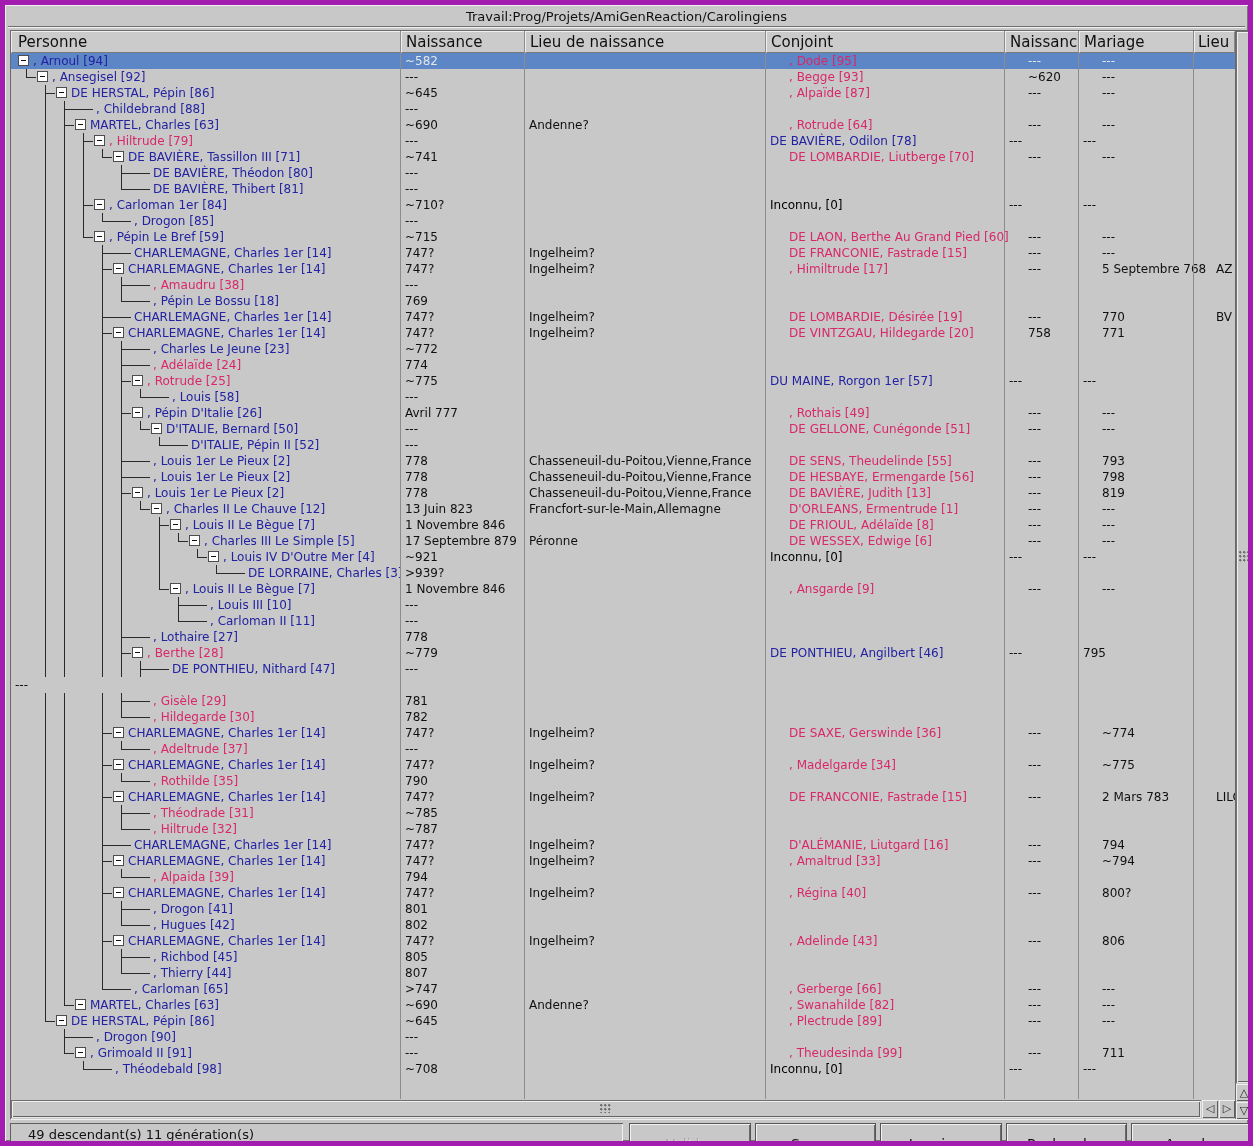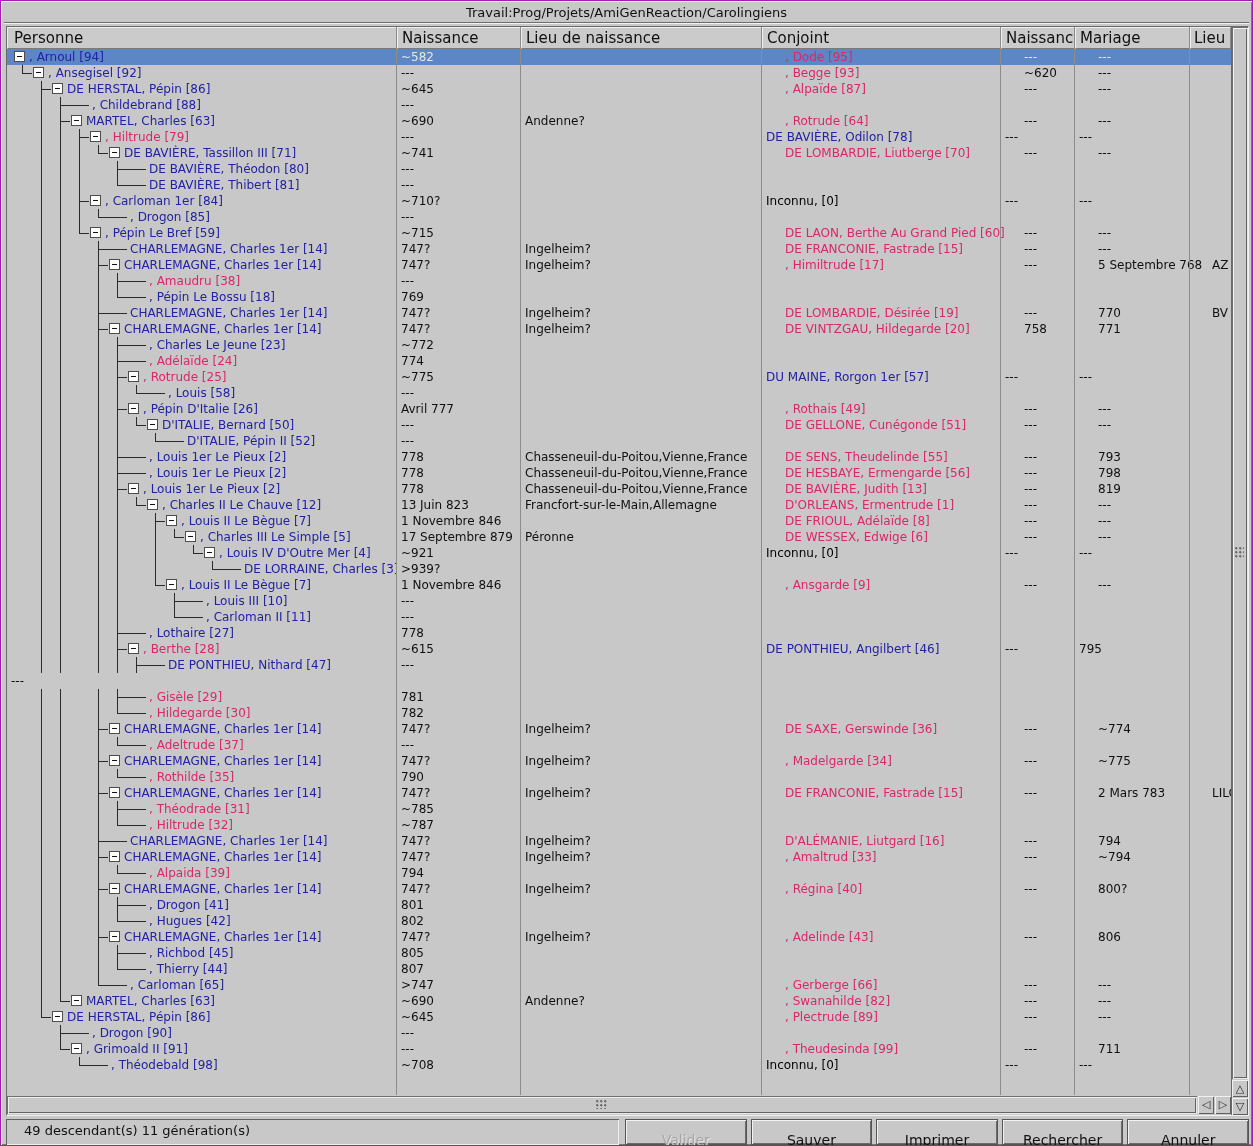--- a/index.html
+++ b/index.html
@@ -1,17 +1,17 @@
 <!DOCTYPE html>
 <html style="--male: #2222a2; --female: #d8286a; --selbg: #5c86c6; --bg: #c8c8c8; --tree: #2a2a2a; --div: #8c8c8c;"><head>
 <meta charset="utf-8">
 <style>
   html,body{margin:0;padding:0;background:#9a9a9a;font-family:"DejaVu Sans",sans-serif;}
   #window{position:relative;width:1253px;height:1146px;background:var(--bg,#c8c8c8);
-    border:1px solid #a21caf;box-shadow:inset 1px 1px 0 #f0f0f0, inset -1px -1px 0 #777;box-sizing:border-box;overflow:hidden;}
+    border:5px solid #a21caf;box-shadow:inset 1px 1px 0 #f0f0f0, inset -1px -1px 0 #777;box-sizing:border-box;overflow:hidden;}
   .titlebar{position:absolute;left:3px;top:2px;right:3px;height:19px;line-height:19px;text-align:center;
     font-size:13px;color:#111;background:var(--bg,#c8c8c8);border-bottom:1px solid #6e6e6e;box-shadow:0 1px 0 #f2f2f2;}
   
   .frame{position:absolute;left:5px;top:25px;width:1243px;height:1090px;box-sizing:border-box;
     border:1px solid;border-color:#6a6a6a #f0f0f0 #f0f0f0 #6a6a6a;background:var(--bg,#c8c8c8);}
   .header{position:absolute;left:0;top:0;width:1224px;height:22px;display:flex;}
   .hcell{box-sizing:border-box;height:22px;line-height:20px;font-size:15px;color:#101010;background:#cbcbcb;
     padding-left:5px;overflow:hidden;white-space:nowrap;
     border-top:1px solid #efefef;border-left:1px solid #efefef;border-right:1px solid #8a8a8a;border-bottom:1px solid #7a7a7a;}
   .tbody{position:absolute;left:0;top:22px;width:1224px;height:1046px;overflow:hidden;}
@@ -753,21 +753,21 @@
           <div class="cell c-person">
             <span class="t t0"></span>
             <span class="t tv"></span>
             <span class="t tv"></span>
             <span class="t t0"></span>
             <span class="t tv"></span>
             <span class="t tT"></span>
             <span class="nbox"></span>
             <span class="nm g-f">, Berthe [28]</span>
           </div>
-          <div class="cell c-birth">~615</div>
+          <div class="cell c-birth">~779</div>
           <div class="cell c-bplace"></div>
           <div class="cell c-spouse g-m">DE PONTHIEU, Angilbert [46]</div>
           <div class="cell c-sb">---</div>
           <div class="cell c-mar">795</div>
           <div class="cell c-lieu"></div>
         </div>
         <div class="row">
           <div class="cell c-person">
             <span class="t t0"></span>
             <span class="t tv"></span>

